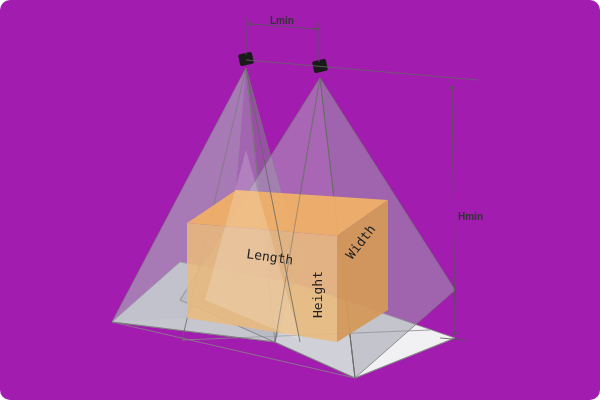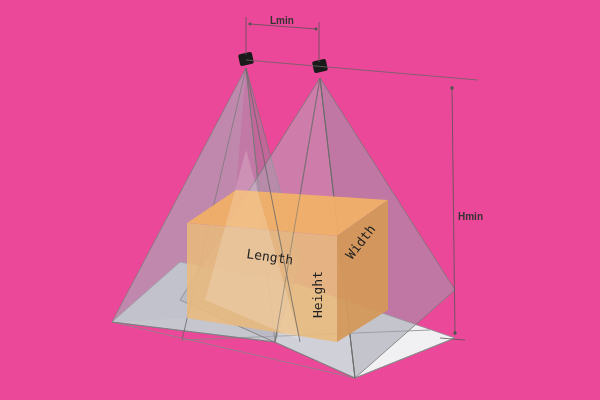--- a/index.html
+++ b/index.html
@@ -1,16 +1,16 @@
 <!DOCTYPE html>
 <html><head>
 <meta charset="utf-8">
 <style>
   html,body{margin:0;padding:0;background:#ffffff;}
-  #canvas{position:relative;width:600px;height:400px;overflow:hidden;background:#ec4899;font-family:"Liberation Sans",sans-serif;}
+  #canvas{position:relative;width:600px;height:400px;overflow:hidden;background:#a21caf;font-family:"Liberation Sans",sans-serif;border-radius:10px;}
   svg{position:absolute;left:0;top:0;}
   .lbl{font-family:"Liberation Sans",sans-serif;font-size:10px;font-weight:bold;fill:#333;}
   .box-lbl{font-family:"DejaVu Sans Mono",monospace;font-size:13px;fill:#222;}
 </style>
 </head>
 <body>
 
 <div id="canvas">
 <svg width="600" height="400" viewBox="0 0 600 400">
 

